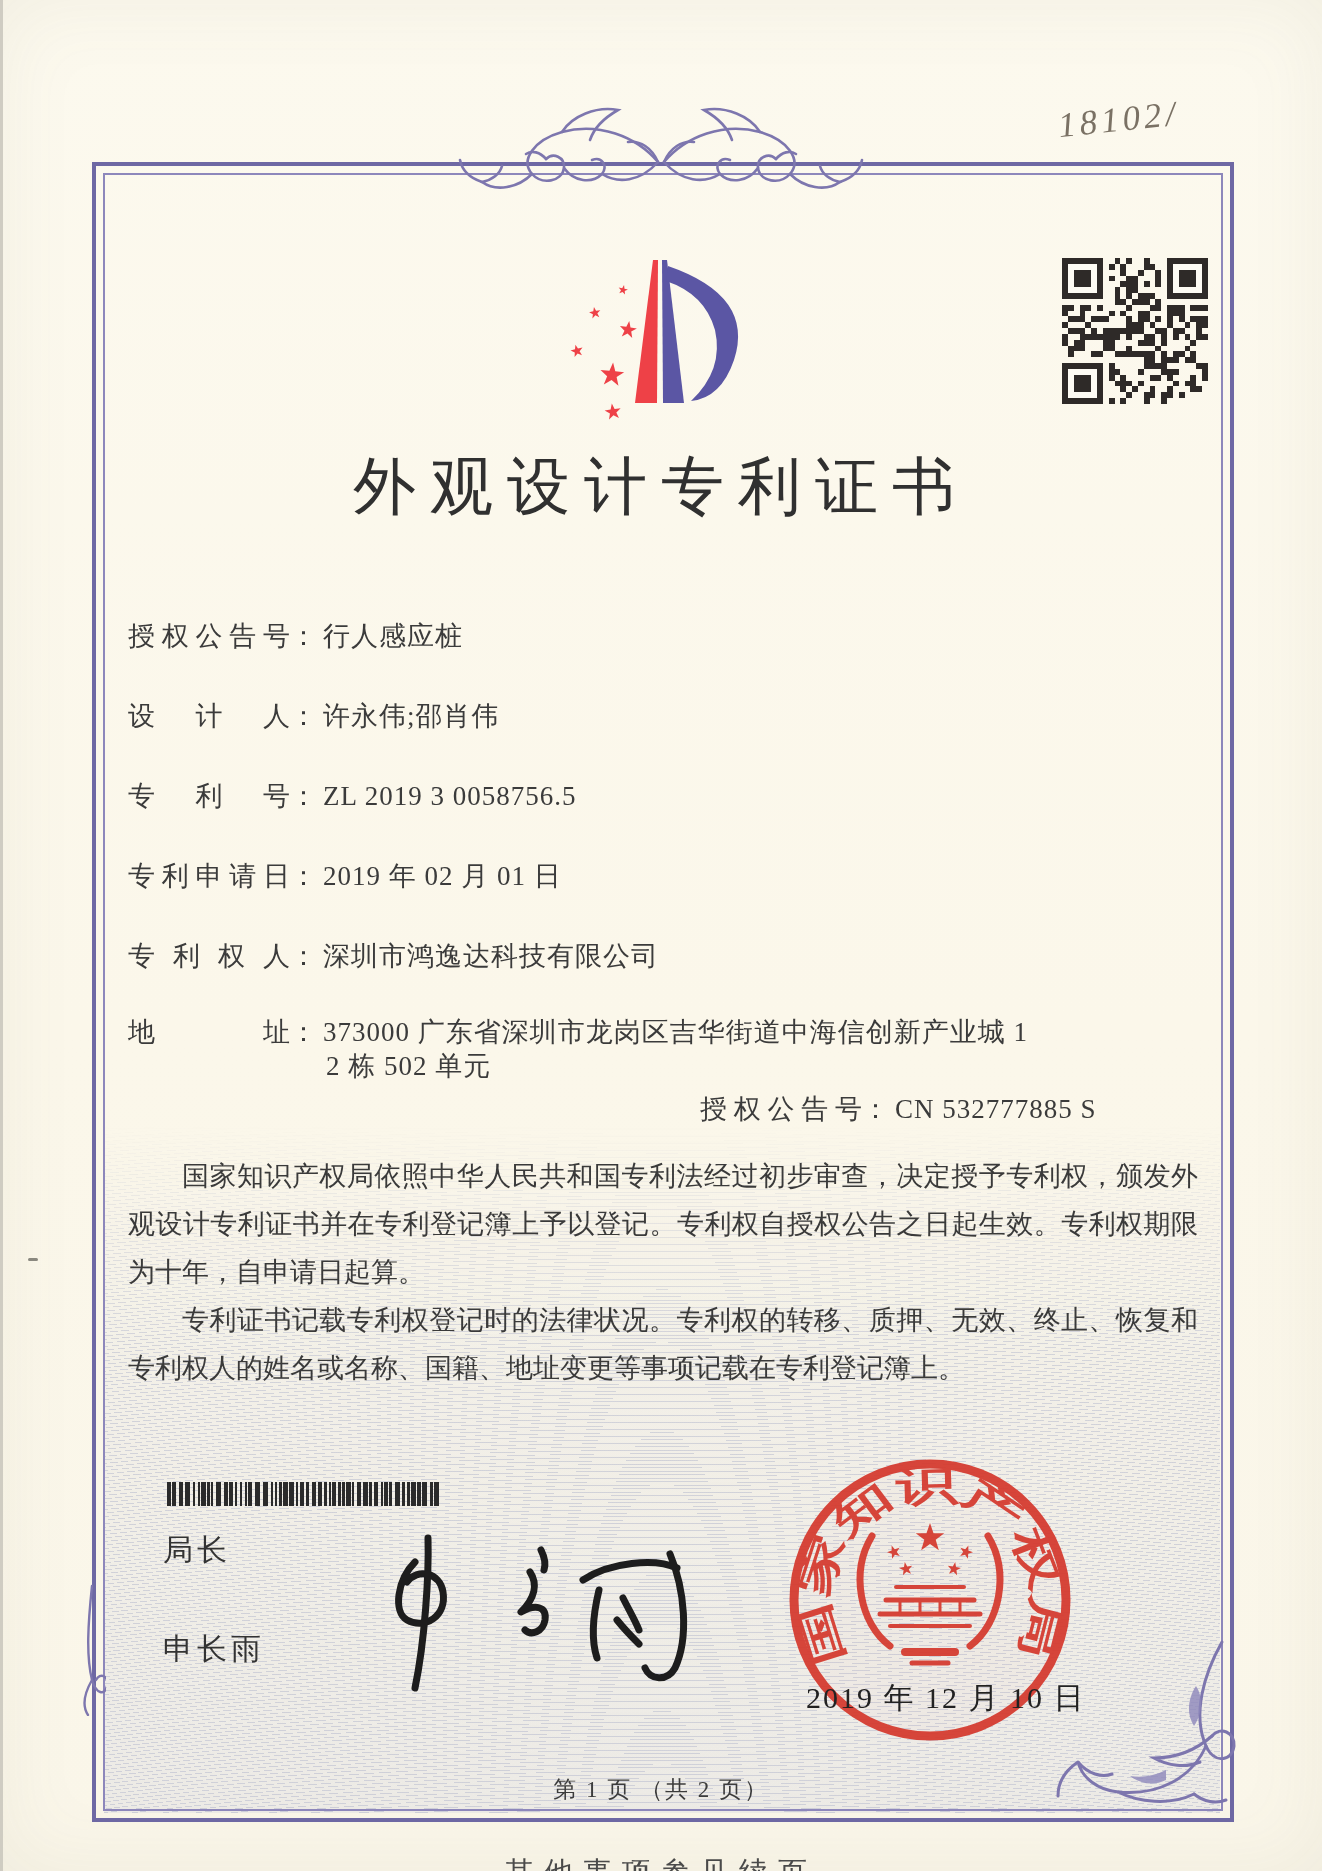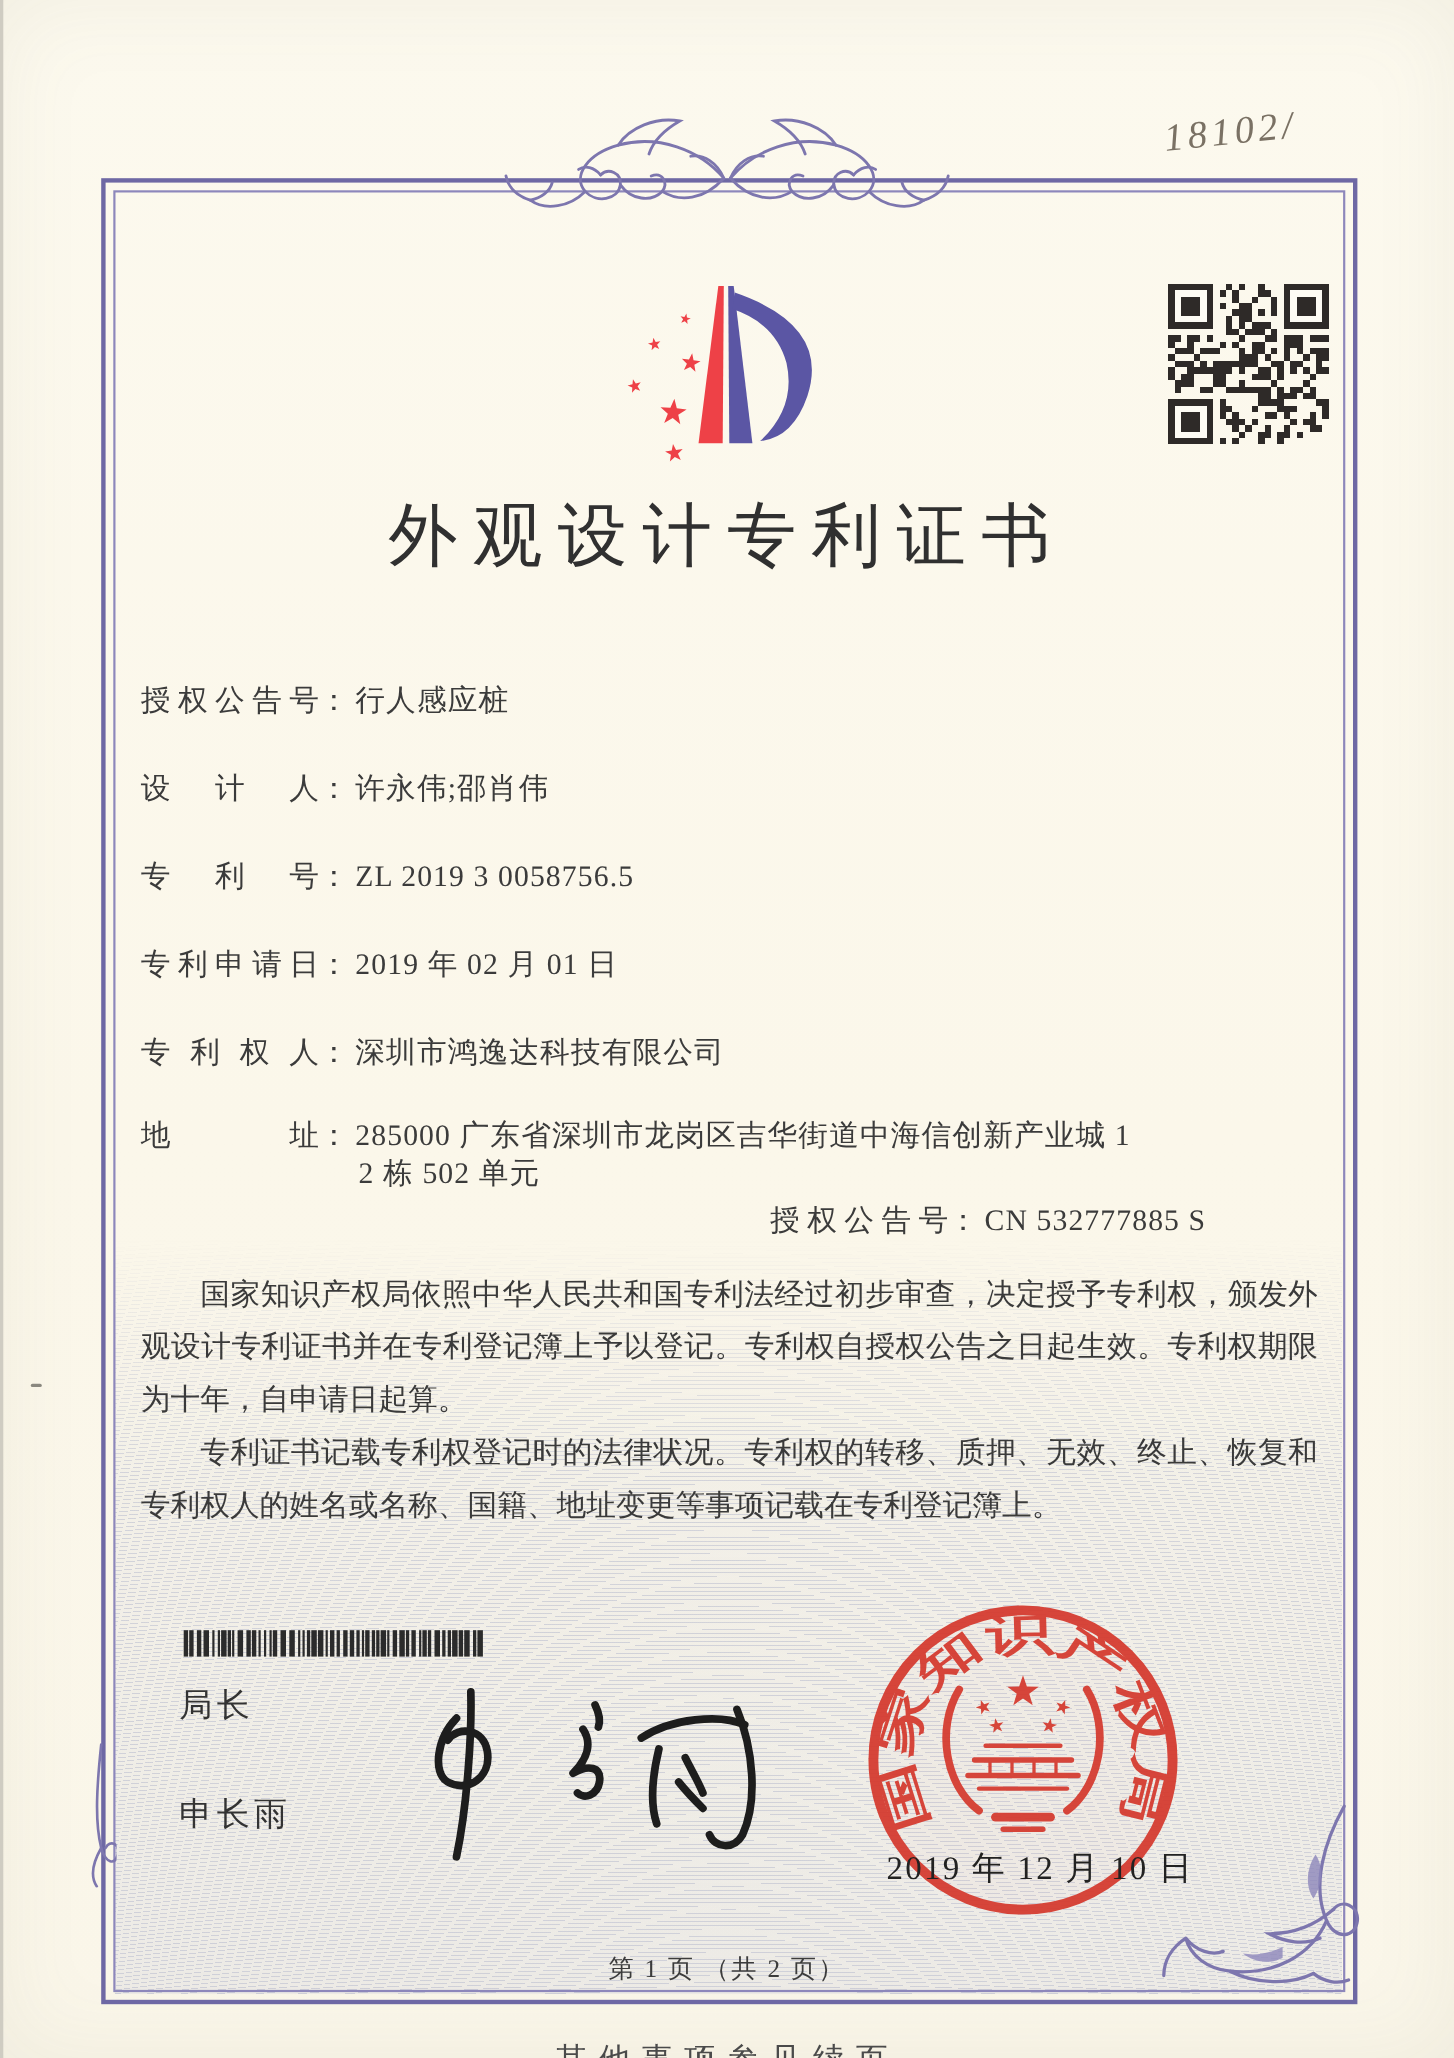--- a/index.html
+++ b/index.html
@@ -356,21 +356,21 @@
   <div class="row r3">
     <span class="lbl">专利号</span><span class="colon">：</span><span class="val">ZL 2019 3 0058756.5</span>
   </div>
   <div class="row r4">
     <span class="lbl">专利申请日</span><span class="colon">：</span><span class="val">2019 年 02 月 01 日</span>
   </div>
   <div class="row r5">
     <span class="lbl">专利权人</span><span class="colon">：</span><span class="val">深圳市鸿逸达科技有限公司</span>
   </div>
   <div class="row r6">
-    <span class="lbl">地址</span><span class="colon">：</span><span class="val">285000 广东省深圳市龙岗区吉华街道中海信创新产业城 1</span>
+    <span class="lbl">地址</span><span class="colon">：</span><span class="val">373000 广东省深圳市龙岗区吉华街道中海信创新产业城 1</span>
   </div>
   <div class="addr2">2 栋 502 单元</div>
   <div class="row r8">
     <span class="lbl">授权公告号</span><span class="colon">：</span><span class="val">CN 532777885 S</span>
   </div>
 
   <div class="body-text">
     <p>国家知识产权局依照中华人民共和国专利法经过初步审查，决定授予专利权，颁发外观设计专利证书并在专利登记簿上予以登记。专利权自授权公告之日起生效。专利权期限为十年，自申请日起算。</p>
     <p>专利证书记载专利权登记时的法律状况。专利权的转移、质押、无效、终止、恢复和专利权人的姓名或名称、国籍、地址变更等事项记载在专利登记簿上。</p>
   </div>

